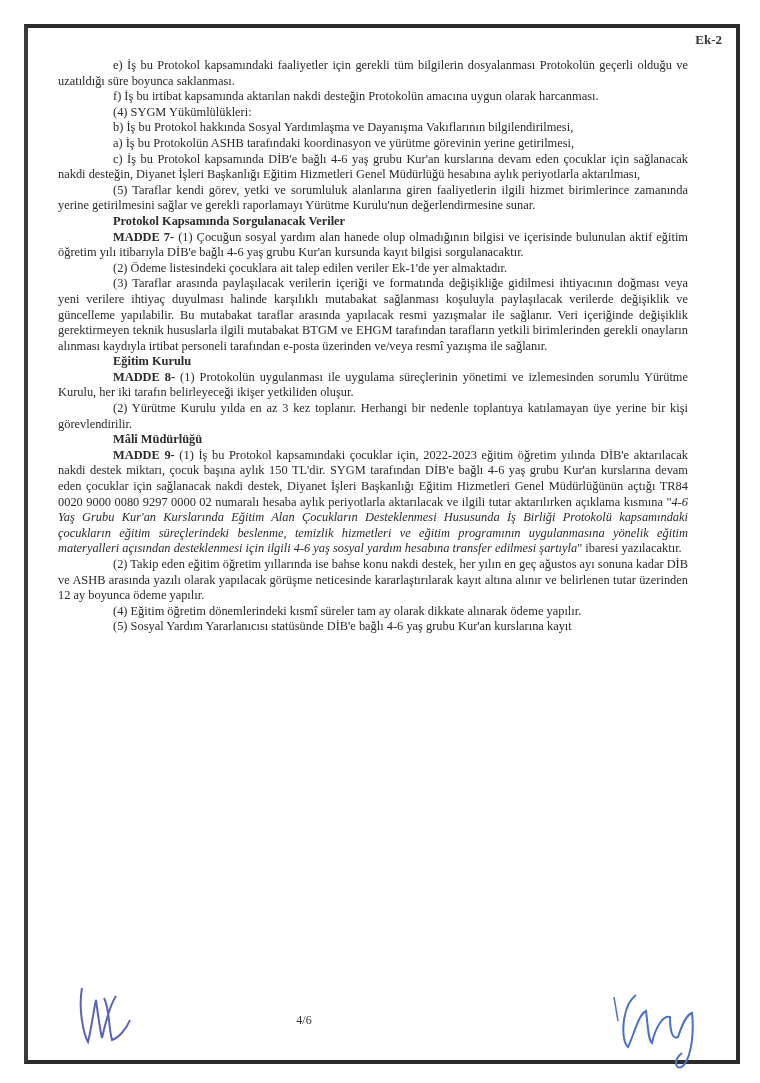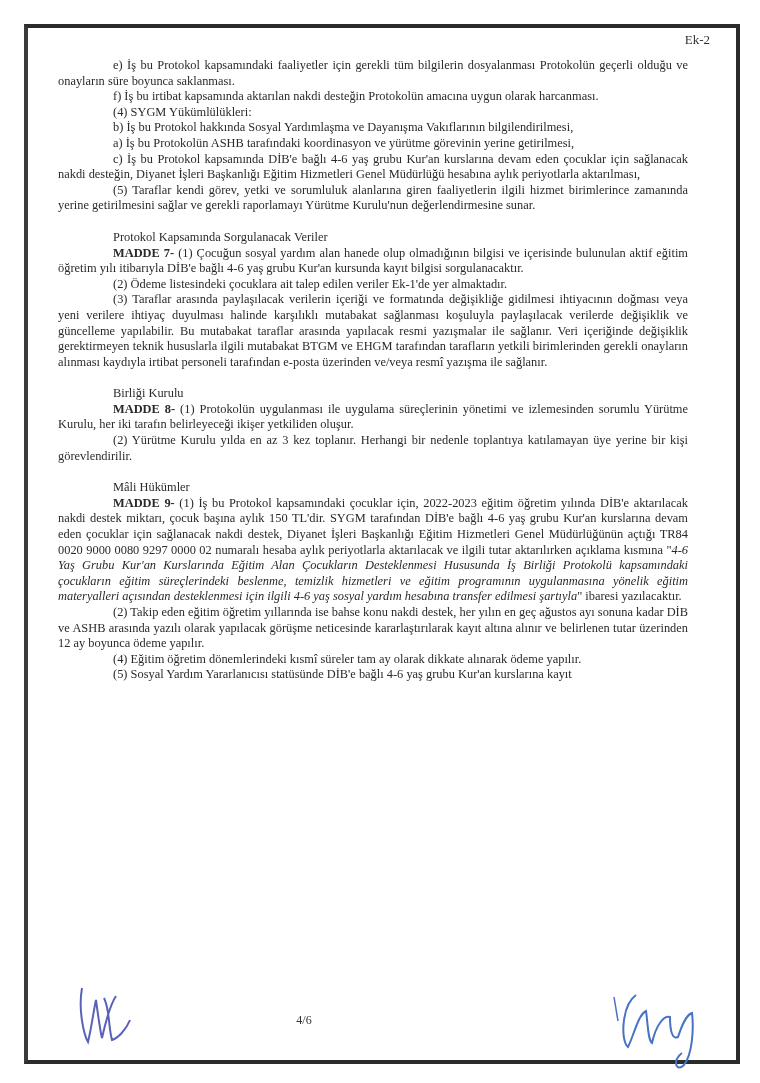--- a/index.html
+++ b/index.html
@@ -3,55 +3,55 @@
 <meta charset="utf-8">
 <style>
   html, body { margin:0; padding:0; background:#ffffff; }
   body { width:760px; height:1083px; position:relative; overflow:hidden; font-family:"Liberation Serif", serif; color:#2a2a2a; }
   .frame {
     position:absolute; left:24px; top:24px; width:716px; height:1040px;
     border-top:4px solid #2b2b2b; border-left:4px solid #3a3a3a;
     border-right:4px solid #2b2b2b; border-bottom:4px solid #2b2b2b;
     box-sizing:border-box;
   }
-  .annex { position:absolute; right:50px; top:32px; font-size:13px; font-weight:normal; color:#333; }
+  .annex { position:absolute; right:38px; top:32px; font-size:13px; font-weight:bold; color:#333; }
   .content { position:absolute; left:58px; top:58px; width:630px; font-size:12.4px; line-height:15.6px; text-align:justify; }
   .p { margin:0; }
   .ind { text-indent:55px; }
-  .heading { font-weight:normal; margin-top:16px; text-indent:55px; }
+  .heading { font-weight:bold; text-indent:55px; }
   .madde { font-weight:bold; }
   .it { font-style:italic; }
   .pageno { position:absolute; left:0; width:608px; top:1013px; text-align:center; font-size:12px; color:#333; }
   .sig { position:absolute; }
 </style>
 </head>
 <body>
 
 <div class="frame"></div>
 <div class="annex">Ek-2</div>
 
 <div class="content">
-  <p class="p ind">e) İş bu Protokol kapsamındaki faaliyetler için gerekli tüm bilgilerin dosyalanması Protokolün geçerli olduğu ve onayların süre boyunca saklanması.</p>
+  <p class="p ind">e) İş bu Protokol kapsamındaki faaliyetler için gerekli tüm bilgilerin dosyalanması Protokolün geçerli olduğu ve uzatıldığı süre boyunca saklanması.</p>
   <p class="p ind">f) İş bu irtibat kapsamında aktarılan nakdi desteğin Protokolün amacına uygun olarak harcanması.</p>
   <p class="p ind">(4) SYGM Yükümlülükleri:</p>
   <p class="p ind">b) İş bu Protokol hakkında Sosyal Yardımlaşma ve Dayanışma Vakıflarının bilgilendirilmesi,</p>
   <p class="p ind">a) İş bu Protokolün ASHB tarafındaki koordinasyon ve yürütme görevinin yerine getirilmesi,</p>
   <p class="p ind">c) İş bu Protokol kapsamında DİB'e bağlı 4-6 yaş grubu Kur'an kurslarına devam eden çocuklar için sağlanacak nakdi desteğin, Diyanet İşleri Başkanlığı Eğitim Hizmetleri Genel Müdürlüğü hesabına aylık periyotlarla aktarılması,</p>
   <p class="p ind">(5) Taraflar kendi görev, yetki ve sorumluluk alanlarına giren faaliyetlerin ilgili hizmet birimlerince zamanında yerine getirilmesini sağlar ve gerekli raporlamayı Yürütme Kurulu'nun değerlendirmesine sunar.</p>
 
   <p class="p heading">Protokol Kapsamında Sorgulanacak Veriler</p>
   <p class="p ind"><span class="madde">MADDE 7-</span><span> (1) Çocuğun sosyal yardım alan hanede olup olmadığının bilgisi ve içerisinde bulunulan aktif eğitim öğretim yılı itibarıyla DİB'e bağlı 4-6 yaş grubu Kur'an kursunda kayıt bilgisi sorgulanacaktır.</span></p>
   <p class="p ind">(2) Ödeme listesindeki çocuklara ait talep edilen veriler Ek-1'de yer almaktadır.</p>
   <p class="p ind">(3) Taraflar arasında paylaşılacak verilerin içeriği ve formatında değişikliğe gidilmesi ihtiyacının doğması veya yeni verilere ihtiyaç duyulması halinde karşılıklı mutabakat sağlanması koşuluyla paylaşılacak verilerde değişiklik ve güncelleme yapılabilir. Bu mutabakat taraflar arasında yapılacak resmi yazışmalar ile sağlanır. Veri içeriğinde değişiklik gerektirmeyen teknik hususlarla ilgili mutabakat BTGM ve EHGM tarafından tarafların yetkili birimlerinden gerekli onayların alınması kaydıyla irtibat personeli tarafından e-posta üzerinden ve/veya resmî yazışma ile sağlanır.</p>
 
-  <p class="p heading">Birliği Kurulu</p>
+  <p class="p heading">Eğitim Kurulu</p>
   <p class="p ind"><span class="madde">MADDE 8-</span><span> (1) Protokolün uygulanması ile uygulama süreçlerinin yönetimi ve izlemesinden sorumlu Yürütme Kurulu, her iki tarafın belirleyeceği ikişer yetkiliden oluşur.</span></p>
   <p class="p ind">(2) Yürütme Kurulu yılda en az 3 kez toplanır. Herhangi bir nedenle toplantıya katılamayan üye yerine bir kişi görevlendirilir.</p>
 
-  <p class="p heading">Mâli Hükümler</p>
+  <p class="p heading">Mâli Müdürlüğü</p>
   <p class="p ind"><span class="madde">MADDE 9-</span><span> (1) İş bu Protokol kapsamındaki çocuklar için, 2022-2023 eğitim öğretim yılında DİB'e aktarılacak nakdi destek miktarı, çocuk başına aylık 150 TL'dir. SYGM tarafından DİB'e bağlı 4-6 yaş grubu Kur'an kurslarına devam eden çocuklar için sağlanacak nakdi destek, Diyanet İşleri Başkanlığı Eğitim Hizmetleri Genel Müdürlüğünün açtığı TR84 0020 9000 0080 9297 0000 02 numaralı hesaba aylık periyotlarla aktarılacak ve ilgili tutar aktarılırken açıklama kısmına "</span><span class="it">4-6 Yaş Grubu Kur'an Kurslarında Eğitim Alan Çocukların Desteklenmesi Hususunda İş Birliği Protokolü kapsamındaki çocukların eğitim süreçlerindeki beslenme, temizlik hizmetleri ve eğitim programının uygulanmasına yönelik eğitim materyalleri açısından desteklenmesi için ilgili 4-6 yaş sosyal yardım hesabına transfer edilmesi şartıyla</span><span>" ibaresi yazılacaktır.</span></p>
   <p class="p ind">(2) Takip eden eğitim öğretim yıllarında ise bahse konu nakdi destek, her yılın en geç ağustos ayı sonuna kadar DİB ve ASHB arasında yazılı olarak yapılacak görüşme neticesinde kararlaştırılarak kayıt altına alınır ve belirlenen tutar üzerinden 12 ay boyunca ödeme yapılır.</p>
   <p class="p ind">(4) Eğitim öğretim dönemlerindeki kısmî süreler tam ay olarak dikkate alınarak ödeme yapılır.</p>
   <p class="p ind">(5) Sosyal Yardım Yararlanıcısı statüsünde DİB'e bağlı 4-6 yaş grubu Kur'an kurslarına kayıt</p>
 </div>
 
 <div class="pageno">4/6</div>
 
 <svg class="sig" style="left:70px; top:980px;" width="80" height="70" viewBox="0 0 80 70">
   <path d="M12 8 C 8 30, 14 55, 18 62 C 22 45, 24 28, 26 20 C 28 35, 30 50, 32 58 C 36 40, 40 25, 46 16 M34 18 C 40 30, 38 45, 42 60 C 48 58, 56 50, 60 40" fill="none" stroke="#5a62b8" stroke-width="2"></path>

